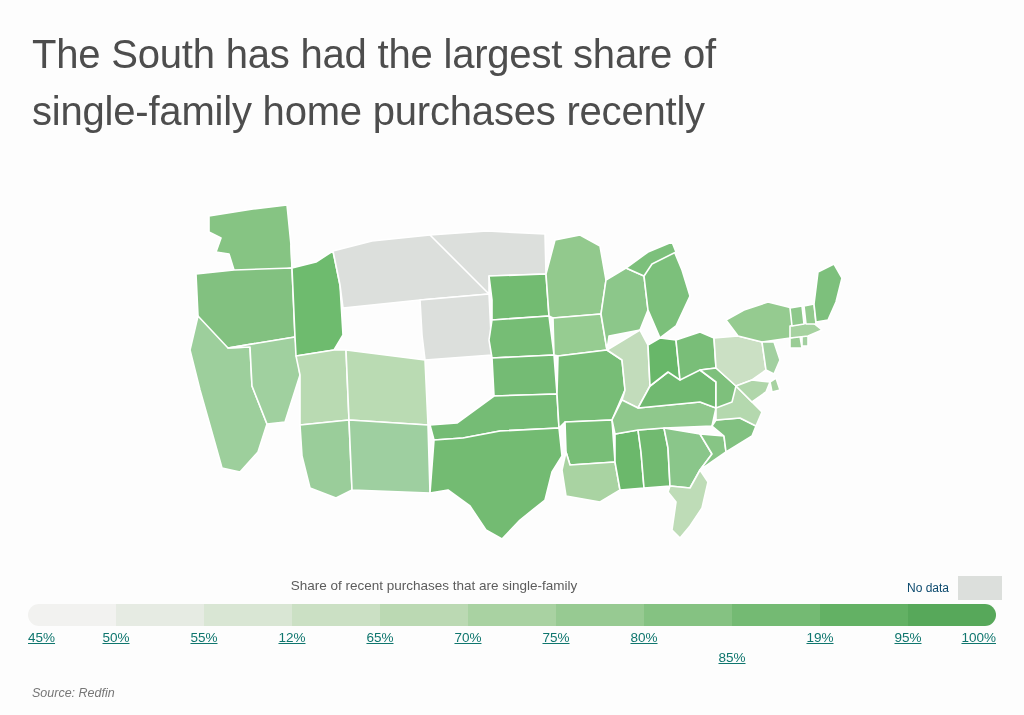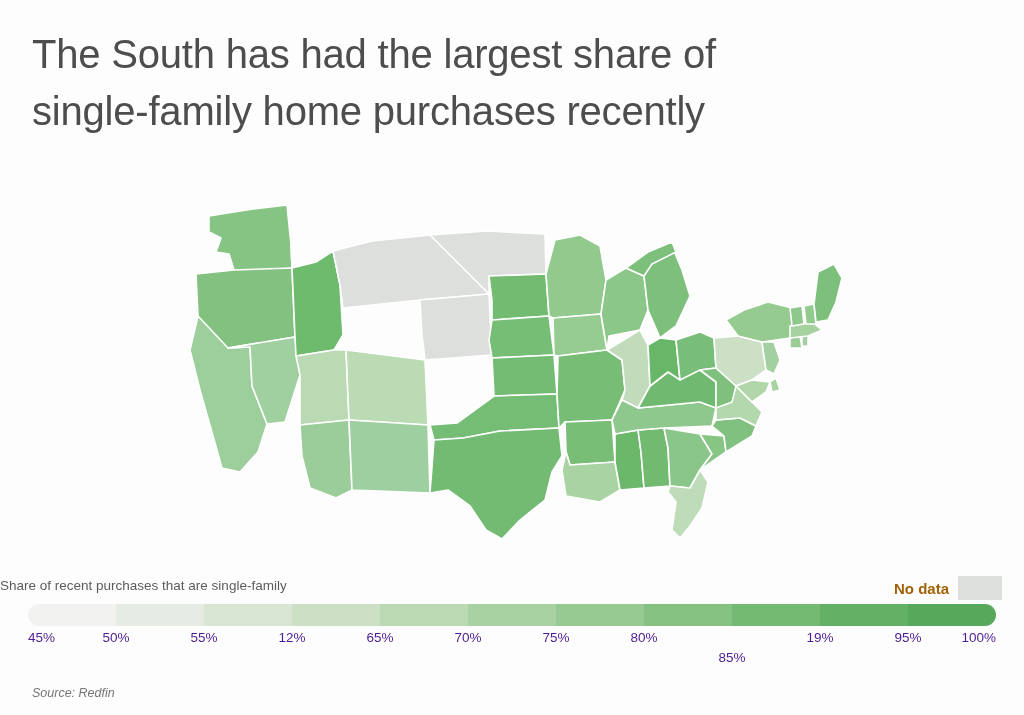--- a/index.html
+++ b/index.html
@@ -11,35 +11,35 @@
   #chart-title{
     position:absolute;left:32px;top:26px;width:900px;
     font-size:40px;line-height:1.42;font-weight:400;color:#4d4d4d;
     letter-spacing:-0.2px;white-space:pre-line;
   }
   #map-area{position:absolute;left:0;top:190px;width:1024px;height:380px;}
   #map-svg{display:block;width:1024px;height:380px;}
   #map-svg path{stroke:#ffffff;stroke-width:1.6;stroke-linejoin:round;}
   #legend-block{position:absolute;left:0;top:578px;width:1024px;height:70px;}
   #legend-caption{
-    position:absolute;left:0;top:0;width:868px;text-align:left;
+    position:absolute;left:0;top:0;width:868px;text-align:center;
     font-size:13.5px;color:#5c5c5c;
   }
   #nodata-group{position:absolute;right:22px;top:-2px;display:flex;align-items:center;gap:9px;}
-  #nodata-label{font-size:15px;color:#a16207;font-weight:bold;}
+  #nodata-label{font-size:12px;color:#0c4a6e;}
   #nodata-swatch{width:44px;height:24px;background:#dcdfdc;}
   #legend-bar{
     position:absolute;left:28px;top:26px;width:968px;height:22px;
     border-radius:11px;overflow:hidden;display:flex;
   }
   #legend-bar .band{flex:1 1 0;height:100%;}
   #legend-ticks{position:absolute;left:28px;top:52px;width:968px;height:20px;}
   #legend-ticks .tick{
-    position:absolute;top:0;font-size:13.5px;color:#4c1d95;
-    transform:translateX(-50%);white-space:nowrap;
+    position:absolute;top:0;font-size:13.5px;color:#0f766e;
+    transform:translateX(-50%);white-space:nowrap;text-decoration:underline;
   }
   #legend-ticks .tick.first{transform:translateX(0);}
   #legend-ticks .tick.last{transform:translateX(-100%);}
   #source-note{
     position:absolute;left:32px;top:686px;
     font-size:12.5px;font-style:italic;color:#767676;
   }
 </style>
 </head>
 <body>

